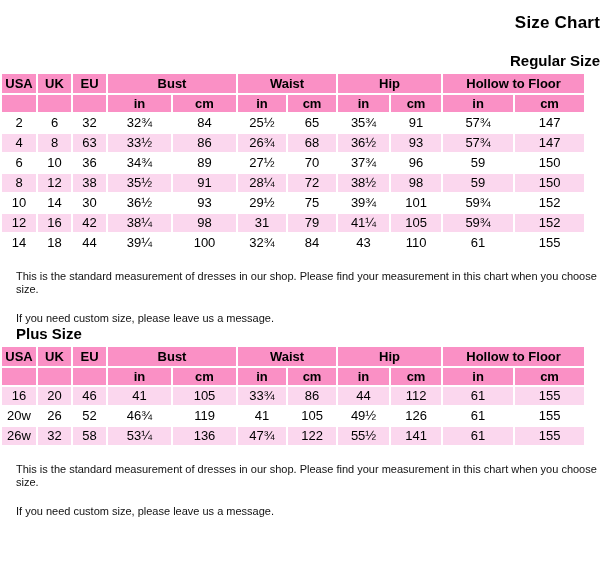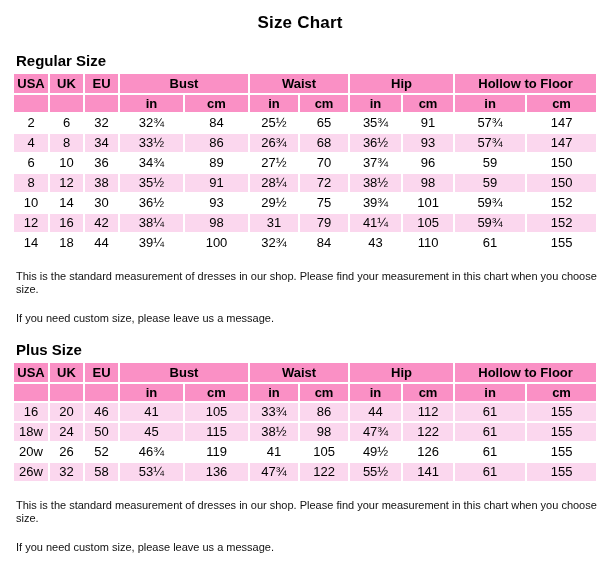--- a/index.html
+++ b/index.html
@@ -5,37 +5,36 @@
   * { margin: 0; padding: 0; box-sizing: border-box; }
   html, body { background: #ffffff; }
   body {
     width: 600px;
     height: 571px;
     font-family: "Liberation Sans", sans-serif;
     color: #000;
     overflow: hidden;
   }
   .page-title {
-    text-align: center;
+    text-align: right;
     font-size: 17px;
     font-weight: bold;
     padding-top: 13px;
     letter-spacing: 0.2px;
   }
   .section-heading {
     font-size: 15px;
     font-weight: bold;
     margin: 0 0 3px 16px;
   }
-  .section-regular .section-heading { margin-top: 19px; }
-  .section-plus    .section-heading { margin-top: 16px; }
+  .section-regular .section-heading { margin-top: 19px; text-align: right; }
+  .section-plus    .section-heading { }
   table.size-table {
     table-layout: fixed;
     width: 586px;
-    margin-left: 12px;
     border-collapse: separate;
     border-spacing: 2px;
     background: #ffffff;
   }
   table.size-table th {
     background: var(--header_pink, #fa90c5);
     font-size: 13px;
     font-weight: bold;
     text-align: center;
     height: 19px;
@@ -122,21 +121,21 @@
             <td>25½</td>
             <td>65</td>
             <td>35¾</td>
             <td>91</td>
             <td>57¾</td>
             <td>147</td>
           </tr>
           <tr class="row-pink">
             <td>4</td>
             <td>8</td>
-            <td>34</td>
+            <td>63</td>
             <td>33½</td>
             <td>86</td>
             <td>26¾</td>
             <td>68</td>
             <td>36½</td>
             <td>93</td>
             <td>57¾</td>
             <td>147</td>
           </tr>
           <tr class="row-white">
@@ -257,33 +256,20 @@
             <td>46</td>
             <td>41</td>
             <td>105</td>
             <td>33¾</td>
             <td>86</td>
             <td>44</td>
             <td>112</td>
             <td>61</td>
             <td>155</td>
           </tr>
-          <tr class="row-pink">
-            <td>18w</td>
-            <td>24</td>
-            <td>50</td>
-            <td>45</td>
-            <td>115</td>
-            <td>38½</td>
-            <td>98</td>
-            <td>47¾</td>
-            <td>122</td>
-            <td>61</td>
-            <td>155</td>
-          </tr>
           <tr class="row-white">
             <td>20w</td>
             <td>26</td>
             <td>52</td>
             <td>46¾</td>
             <td>119</td>
             <td>41</td>
             <td>105</td>
             <td>49½</td>
             <td>126</td>

